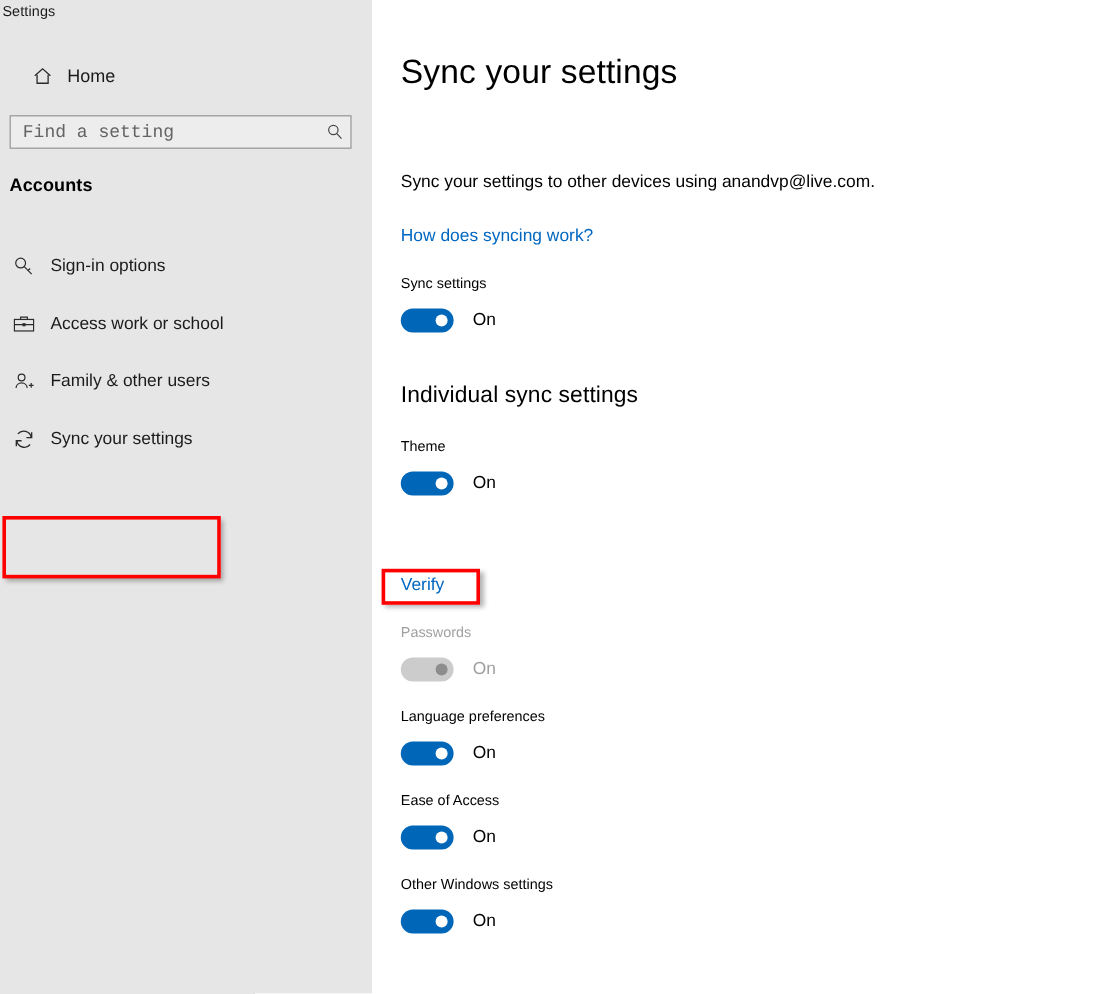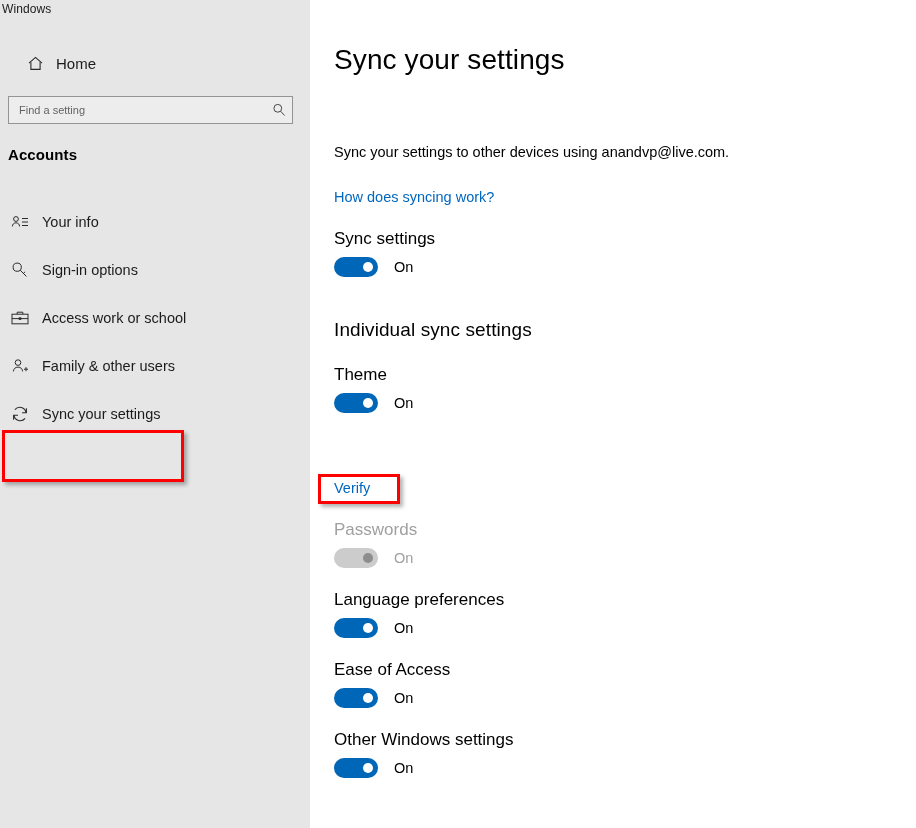--- a/index.html
+++ b/index.html
@@ -72,22 +72,22 @@
     background: #ededed;
     border: 1px solid #949494;
     display: flex;
     align-items: center;
   }
   .search-input {
     flex: 1;
     border: 0;
     outline: 0;
     background: transparent;
-    font-family: Liberation Sans, sans-serif;
-    font-size: 11px;
+    font-family: Liberation Mono, monospace;
+    font-size: 15px;
     color: #14532d;
     padding: 0 6px 0 10px;
     height: 100%;
   }
   .search-input::placeholder { color: #646464; opacity: 1; }
   .search-icon {
     width: 26px;
     display: flex; align-items: center; justify-content: center;
     color: #464646;
   }
@@ -181,21 +181,21 @@
   }
 
   .section-heading {
     font-size: 19px;
     font-weight: 400;
     color: #000000;
     letter-spacing: 0.1px;
   }
 
   .setting-label {
-    font-size: 17px;
+    font-size: 12px;
     color: #000000;
   }
   .setting-label.disabled { color: #a0a0a0; }
 
   
   .toggle-row {
     display: flex;
     align-items: center;
     height: 20px;
   }
@@ -256,21 +256,21 @@
   #other-toggle          { position: absolute; left: 24px; top: 758px; }
 </style>
 </head>
 <body>
 
 <div id="app">
 
   <div class="sidebar">
 
     <div class="titlebar">
-      <span class="titlebar-text">Windows</span>
+      <span class="titlebar-text">Settings</span>
     </div>
 
     <div class="home-row">
       <span class="home-icon">
         <svg width="17" height="17" viewBox="0 0 17 17" fill="none" stroke="currentColor" stroke-width="1.1">
           <path d="M2 8.2 L8.5 2.4 L15 8.2"></path>
           <path d="M3.9 7.2 V14.4 H13.1 V7.2"></path>
         </svg>
       </span>
       <span class="home-label">Home</span>
@@ -283,30 +283,20 @@
           <circle cx="5.8" cy="5.3" r="3.9"></circle>
           <path d="M8.7 8.3 L12.6 12.5"></path>
         </svg>
       </span>
     </div>
 
     <div class="category">Accounts</div>
 
     <div class="navlist">
 
-      <div class="nav-item">
-        <span class="nav-icon">
-          <svg width="18" height="18" viewBox="0 0 18 18" fill="none" stroke="currentColor" stroke-width="1">
-            <circle cx="5" cy="6" r="2.4"></circle>
-            <path d="M1.4 13.4c0-2.2 1.7-3.6 3.6-3.6s3.6 1.4 3.6 3.6"></path>
-            <path d="M11 5.5h6M11 9h6M11 12.5h6"></path>
-          </svg>
-        </span>
-        <span class="nav-label">Your info</span>
-      </div>
 
 
       <div class="nav-item">
         <span class="nav-icon">
           <svg width="18" height="18" viewBox="0 0 18 18" fill="none" stroke="currentColor" stroke-width="1">
             <circle cx="6.2" cy="6.2" r="4.1"></circle>
             <path d="M9.2 9.2 L15.4 15.4"></path>
             <path d="M12.4 12.4 L14.1 10.8"></path>
           </svg>
         </span>

